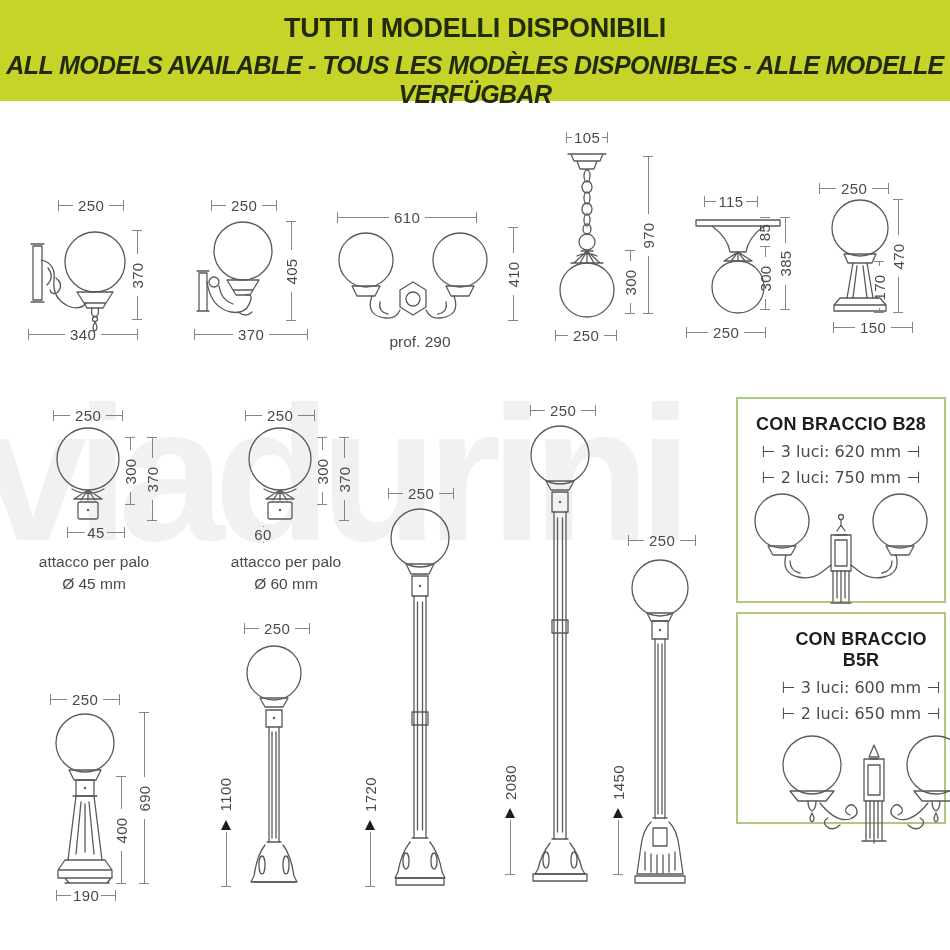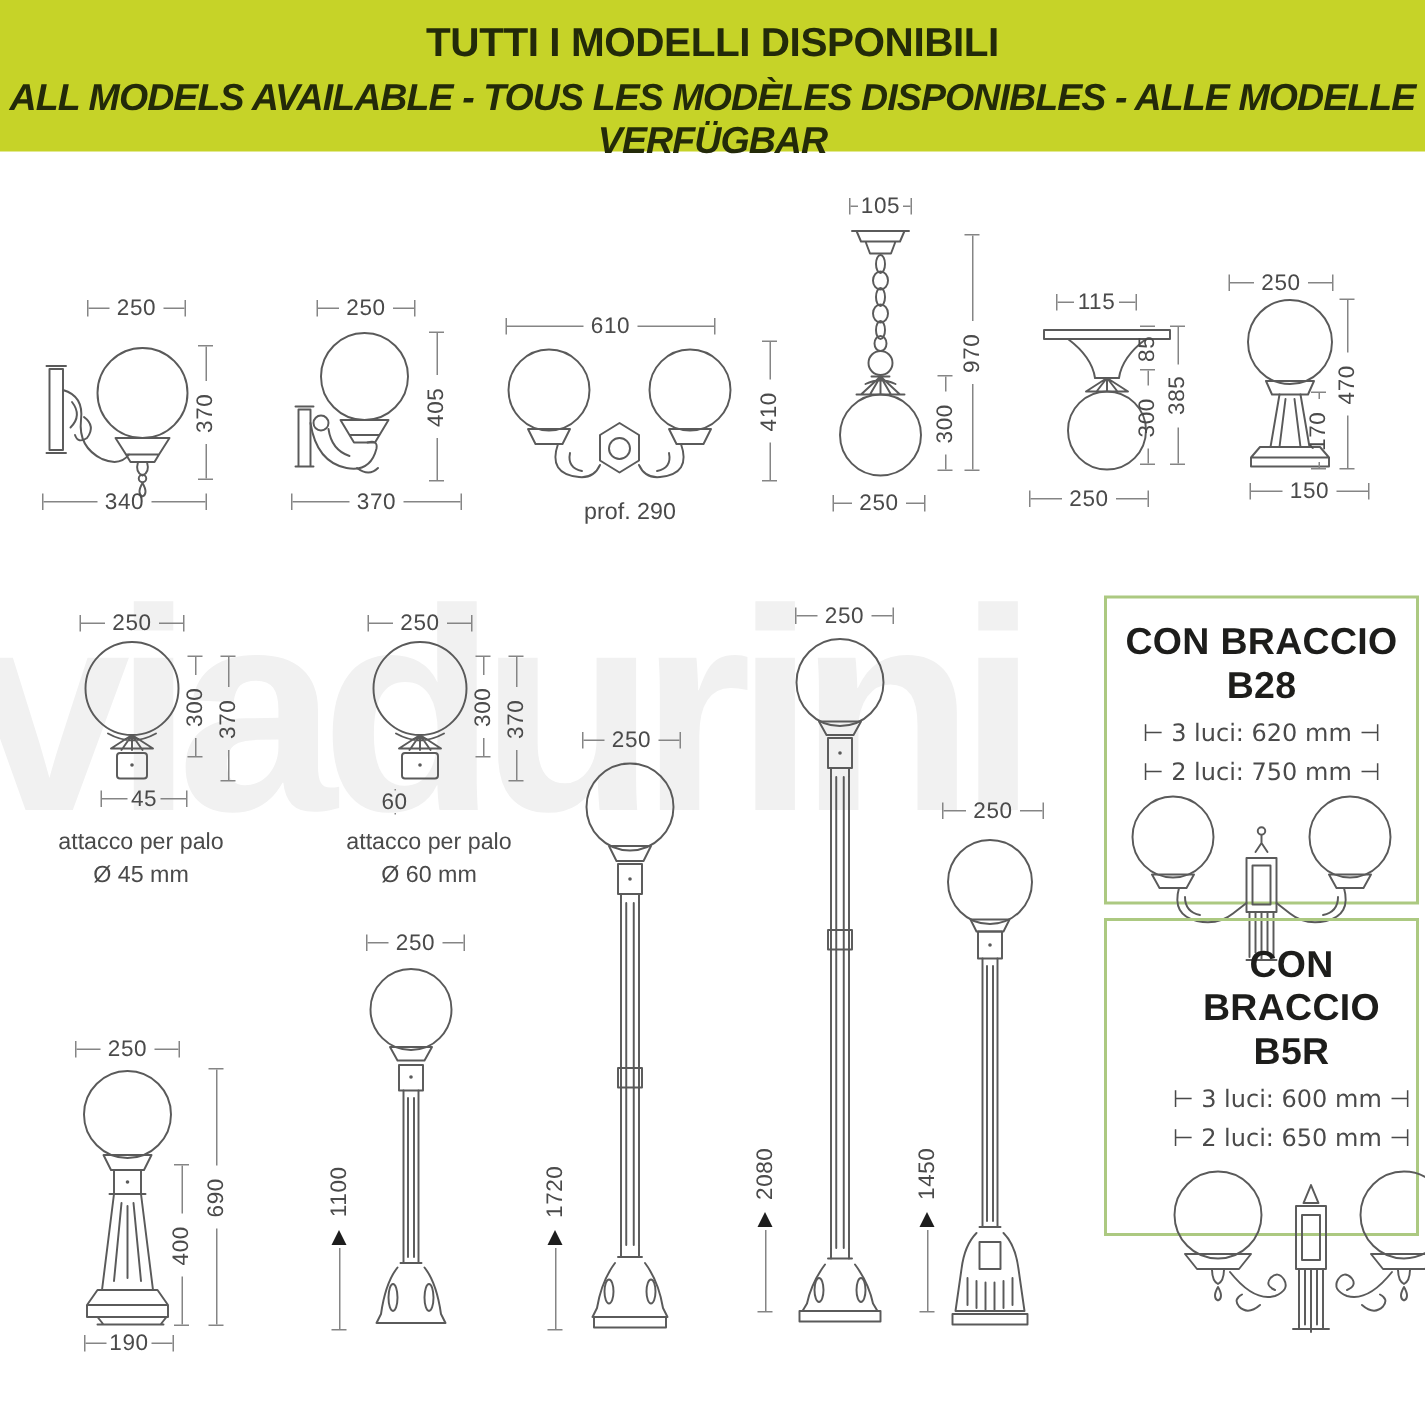--- a/index.html
+++ b/index.html
@@ -31,21 +31,21 @@
   .vl em{font-style:normal;transform:rotate(-90deg);white-space:nowrap;font-size:15px;letter-spacing:0.4px;}
   .vl.s{flex-basis:28px;}
   .vl.v4{flex-basis:48px;}
   .arr{width:0;height:0;border-left:5px solid transparent;border-right:5px solid transparent;
        border-bottom:10px solid #1d1d1d;margin:2px 0;}
   
   .cap{position:absolute;text-align:center;font-size:15.5px;color:#4a4a4a;line-height:1.45;z-index:1;}
   
   .bbox{position:absolute;width:210px;border:2px solid #acc981;background:transparent;
         text-align:center;z-index:1;box-sizing:border-box;}
-  .bbox .bt{margin-top:15px;font-size:25px;font-weight:bold;color:#1d1d1b;letter-spacing:0.2px;}
+  .bbox .bt{margin-top:15px;font-size:18px;font-weight:bold;color:#1d1d1b;letter-spacing:0.2px;}
   .bbox .bl{margin-top:7px;font-size:16px;color:#4a4a4a;font-family:"DejaVu Sans",sans-serif;}
   .bbox .bl:first-of-type{margin-top:12px;}
   .bbox svg.draw{position:relative;display:block;margin:4px auto 0 auto;}
 </style>
 </head>
 <body>
 
 <div class="header">
   <div class="t1">TUTTI I MODELLI DISPONIBILI</div>
   <div class="t2">ALL MODELS AVAILABLE - TOUS LES MODÈLES DISPONIBLES - ALLE MODELLE VERFÜGBAR</div>

